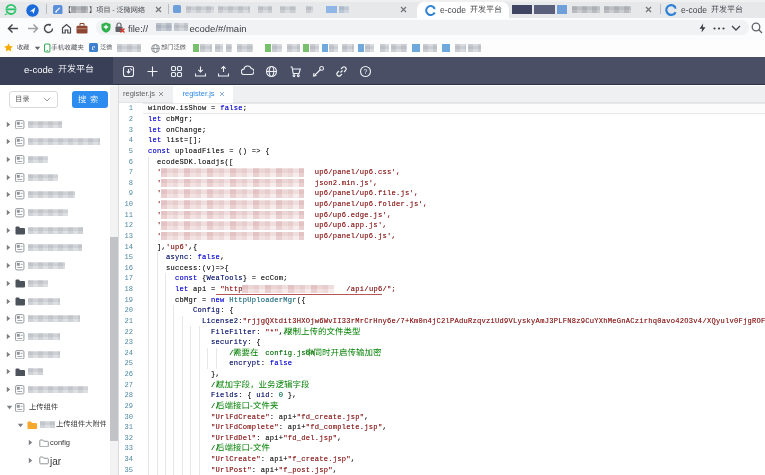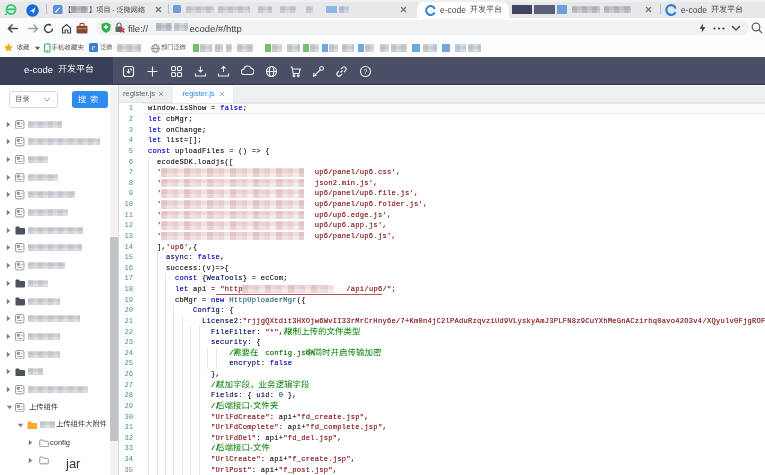--- a/index.html
+++ b/index.html
@@ -103,21 +103,21 @@
     <path d="M5 2.8 V7.2 M2.8 5 H7.2" stroke="#fff" stroke-width="1.3"></path>
   </svg>
 <svg style="position:absolute;left:114px;top:22px" width="11" height="11" viewBox="0 0 11 11">
     <rect x="1.5" y="4.5" width="7" height="5.5" rx="0.8" fill="#5f6368"></rect>
     <path d="M3 4.5 V3 a2 2 0 0 1 4 0 V4.5" fill="none" stroke="#5f6368" stroke-width="1.2"></path>
     <path d="M6.5 6.5 L10.5 10.5 M10.5 6.5 L6.5 10.5" stroke="#d93025" stroke-width="1.3"></path>
   </svg>
 <div style="position:absolute;left:128px;top:22.5px;white-space:nowrap;font-size:9.5px;color:#3c4043">file://</div>
 <div style="position:absolute;left:156px;top:23px;width:16px;height:8px;background:repeating-linear-gradient(90deg,#b6bec9 0 5px,#c8ced6 5px 10px),repeating-linear-gradient(0deg,rgba(255,255,255,.25) 0 3px,rgba(120,120,130,.12) 3px 6px);background-blend-mode:multiply"></div>
 <div style="position:absolute;left:174px;top:23px;width:14px;height:8px;background:repeating-linear-gradient(90deg,#c4c9d0 0 5px,#d4d8dd 5px 10px),repeating-linear-gradient(0deg,rgba(255,255,255,.25) 0 3px,rgba(120,120,130,.12) 3px 6px);background-blend-mode:multiply"></div>
-<div style="position:absolute;left:189.5px;top:22.5px;white-space:nowrap;font-size:9.5px;color:#3c4043">ecode/#/http</div>
+<div style="position:absolute;left:189.5px;top:22.5px;white-space:nowrap;font-size:9.5px;color:#3c4043">ecode/#/main</div>
 <svg style="position:absolute;left:698px;top:22.5px" width="9" height="10" viewBox="0 0 9 10">
     <path d="M5.2 0.5 L1.5 5.7 H4 L3.6 9.5 L7.5 4.2 H4.8 Z" fill="#3c4043"></path>
   </svg>
 <svg style="position:absolute;left:713px;top:26.5px" width="12" height="3" viewBox="0 0 12 3">
     <circle cx="1.5" cy="1.5" r="1.1" fill="#3c4043"></circle>
     <circle cx="6" cy="1.5" r="1.1" fill="#3c4043"></circle>
     <circle cx="10.5" cy="1.5" r="1.1" fill="#3c4043"></circle>
   </svg>
 <svg style="position:absolute;left:731px;top:25px" width="10" height="6" viewBox="0 0 10 6">
     <path d="M1 1 L5 5 L9 1" fill="none" stroke="#45484c" stroke-width="1.4"></path>
@@ -428,21 +428,21 @@
 <svg style="position:absolute;left:38.5px;top:438.59999999999997px" width="10" height="8.5" viewBox="0 0 10 8.5">
     <path d="M0.8 1.8 a0.8 0.8 0 0 1 0.8 -0.8 h2.2 l1.1 1.3 h3.6 a0.8 0.8 0 0 1 0.8 0.8 v3.9 a0.8 0.8 0 0 1 -0.8 0.8 h-6.9 a0.8 0.8 0 0 1 -0.8 -0.8 Z" fill="none" stroke="#8f9398" stroke-width="1"></path>
   </svg>
 <div style="position:absolute;left:50px;top:438.09999999999997px;white-space:nowrap;font-size:7.5px;color:#333">config</div>
 <svg style="position:absolute;left:28px;top:456.8px" width="5" height="7" viewBox="0 0 5 7">
     <path d="M0.8 0.8 L4.2 3.5 L0.8 6.2 Z" fill="#7a7d82"></path>
   </svg>
 <svg style="position:absolute;left:38.5px;top:456.3px" width="10" height="8.5" viewBox="0 0 10 8.5">
     <path d="M0.8 1.8 a0.8 0.8 0 0 1 0.8 -0.8 h2.2 l1.1 1.3 h3.6 a0.8 0.8 0 0 1 0.8 0.8 v3.9 a0.8 0.8 0 0 1 -0.8 0.8 h-6.9 a0.8 0.8 0 0 1 -0.8 -0.8 Z" fill="none" stroke="#8f9398" stroke-width="1"></path>
   </svg>
-<div style="position:absolute;left:66px;top:455.8px;white-space:nowrap;font-size:13px;color:#333">jar</div>
+<div style="position:absolute;left:50px;top:455.8px;white-space:nowrap;font-size:10px;color:#333">jar</div>
 <div style="position:absolute;left:109.5px;top:86px;width:8.5px;height:389px;background:#f3f3f4"></div>
 <div style="position:absolute;left:110px;top:237px;width:7.5px;height:204px;background:#c2c3c6"></div>
 <div style="position:absolute;left:119px;top:85.5px;width:646px;height:17px;background:#eef0f1;border-bottom:1px solid #e2e3e4"></div>
 <div style="position:absolute;left:123px;top:89px;white-space:nowrap;font-size:7.5px;color:#5f5f5f">register.js</div>
 <svg style="position:absolute;left:158px;top:91px" width="6" height="6" viewBox="0 0 6 6">
     <path d="M1 1 L5 5 M5 1 L1 5" stroke="#8b8b8b" stroke-width="0.9"></path>
   </svg>
 <div style="position:absolute;left:172.5px;top:85.5px;width:60px;height:17.5px;background:#fff"></div>
 <div style="position:absolute;left:182.5px;top:89px;white-space:nowrap;font-size:7.5px;color:#2e8ae6">register.js</div>
 <svg style="position:absolute;left:219px;top:91px" width="6" height="6" viewBox="0 0 6 6">

